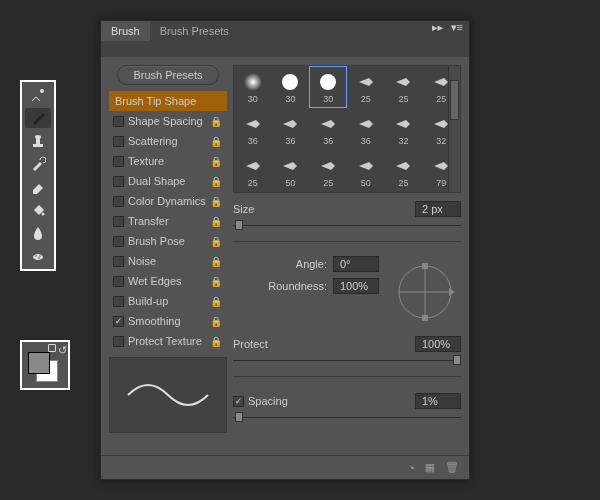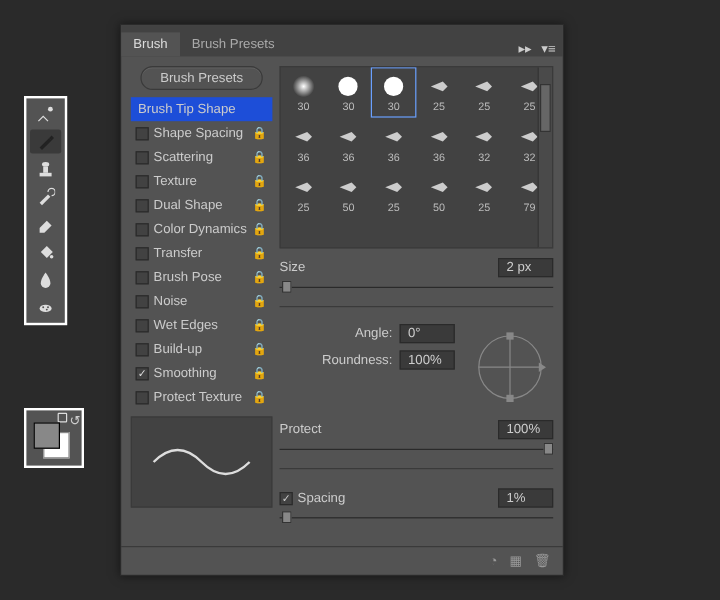--- a/index.html
+++ b/index.html
@@ -7,37 +7,37 @@
 .toolbar{position:absolute;left:20px;top:80px;width:36px;background:#535353;border:2px solid #fff;padding:3px;display:flex;flex-direction:column;gap:3px}
 .tool{width:26px;height:20px;display:flex;align-items:center;justify-content:center;cursor:pointer;border-radius:2px}
 .tool.sel{background:#3a3a3a}
 .tool svg{width:16px;height:16px}
 .color-sw{position:absolute;left:20px;top:340px;width:50px;height:50px;background:#535353;border:2px solid #fff;padding:4px}
 .sw-icons{position:absolute;top:2px;right:2px;display:flex;gap:2px}
 .sw-icons span{width:8px;height:8px;display:block}
 .sw-back{position:absolute;left:14px;top:18px;width:22px;height:22px;background:#fff;border:1px solid #888}
 .sw-front{position:absolute;left:6px;top:10px;width:22px;height:22px;background:#888;border:1px solid #000}
 .panel{position:absolute;left:100px;top:20px;width:370px;height:460px;background:#535353;border:1px solid #2a2a2a;box-shadow:0 0 8px rgba(0,0,0,.5)}
-.tabbar{height:26px;background:#424242;display:flex;align-items:flex-end;position:relative}
+.tabbar{height:36px;background:#424242;display:flex;align-items:flex-start;position:relative}
 .tab{padding:4px 10px;cursor:pointer;color:#aaa}
 .tab.active{background:#535353;color:#ddd}
 .tabr{position:absolute;right:6px;display:flex;gap:8px;align-items:center;color:#aaa}
 .body{padding:8px;display:flex;gap:6px;height:410px}
 .left{width:118px;display:flex;flex-direction:column}
 .btn-preset{margin:0 8px 6px;padding:3px 8px;background:#535353;border:1px solid #3a3a3a;border-radius:10px;text-align:center;cursor:pointer;box-shadow:inset 0 1px 0 rgba(255,255,255,.08)}
 .options{display:flex;flex-direction:column}
 .opt{height:20px;display:flex;align-items:center;padding:0 4px;cursor:pointer;gap:4px;position:relative}
-.opt.sel{background:#1d4ed8;color:#fff}
+.opt.sel{background:#a16207;color:#fff}
 .opt .chk{width:11px;height:11px;border:1px solid #2a2a2a;background:#424242;display:inline-flex;align-items:center;justify-content:center;font-size:9px}
 .opt .chk.on::after{content:"✓";color:#ddd}
 .opt .lock{position:absolute;right:4px;color:#888;font-size:10px}
 .opt.tip{padding-left:6px}
 .preview{margin-top:6px;height:76px;border:1px solid #3a3a3a;background:#424242;display:flex;align-items:center;justify-content:center}
 .right{flex:1;display:flex;flex-direction:column}
-.grid{height:152px;border:1px solid #3a3a3a;background:#424242;overflow:hidden;position:relative}
+.grid{height:128px;border:1px solid #3a3a3a;background:#424242;overflow:hidden;position:relative}
 .grid-in{display:grid;grid-template-columns:repeat(6,1fr)}
 .bcell{height:42px;display:flex;flex-direction:column;align-items:center;justify-content:center;gap:1px;cursor:pointer;position:relative}
 .bcell.sel{outline:1px solid #6aa0ff;outline-offset:-1px}
 .bimg{width:22px;height:22px;display:flex;align-items:center;justify-content:center}
 .blabel{font-size:9px;color:#bbb}
 .scrollb{position:absolute;right:0;top:0;bottom:0;width:12px;background:#4a4a4a;border-left:1px solid #333}
 .scrollb .th{position:absolute;left:1px;right:1px;top:14px;height:40px;background:#666;border:1px solid #333}
 .row{display:flex;align-items:center;justify-content:space-between;margin-top:8px;gap:6px}
 .row .lbl{flex:0 0 auto}
 .valbox{background:#3a3a3a;border:1px solid #2a2a2a;padding:1px 6px;min-width:46px;text-align:left}

